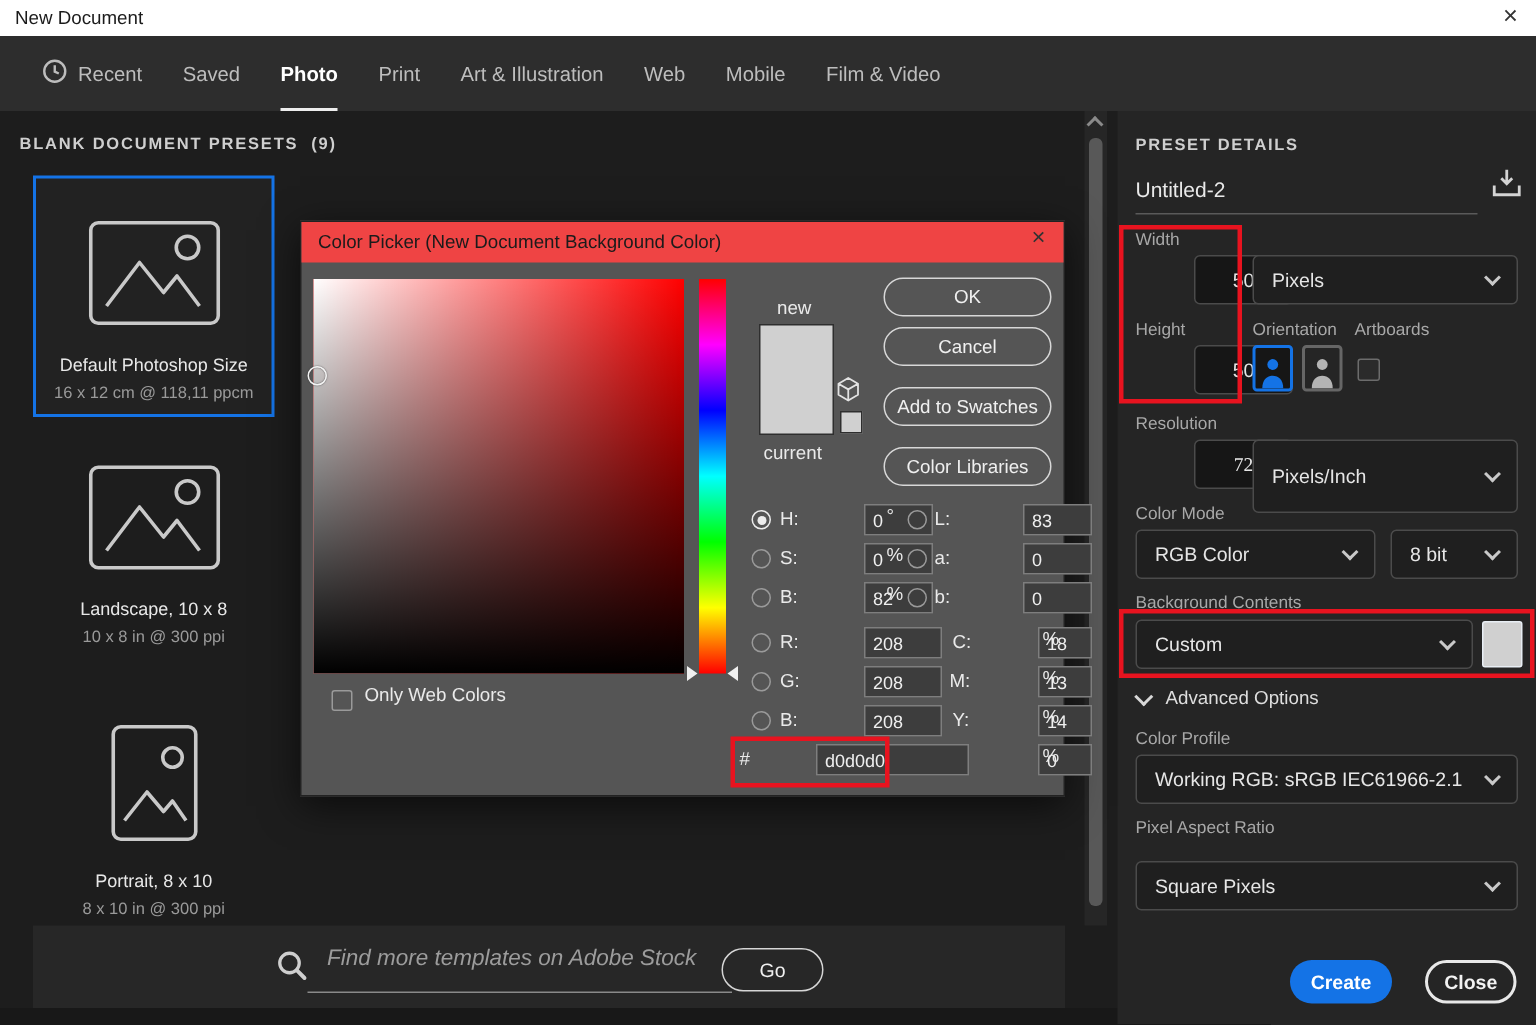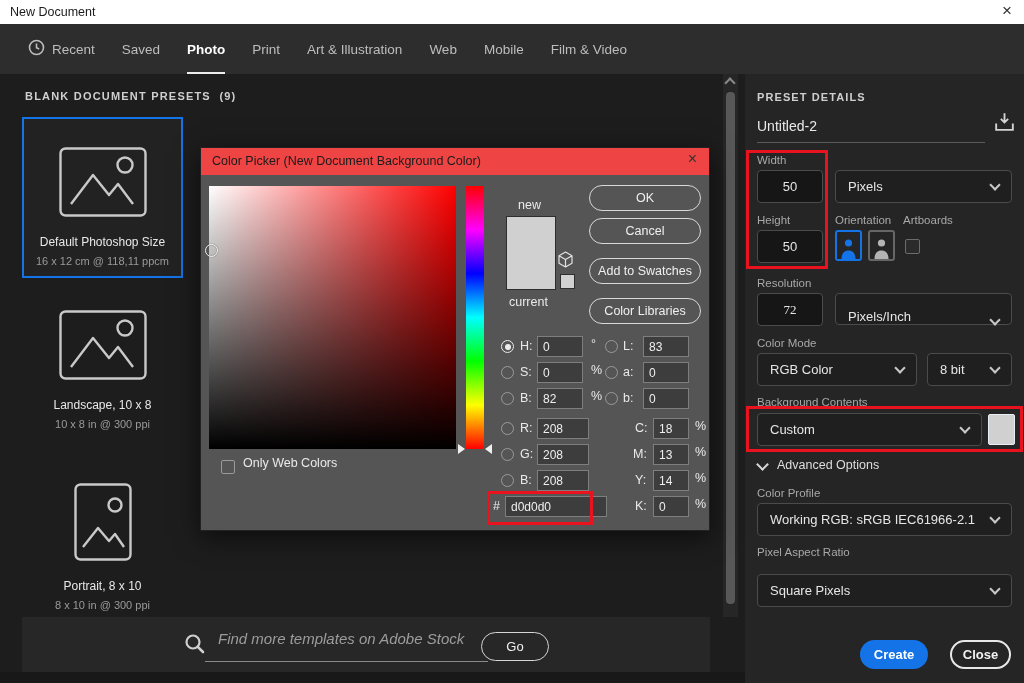--- a/index.html
+++ b/index.html
@@ -10,21 +10,21 @@
   
   .titlebar { position:absolute; left:0; top:0; width:1024px; height:24px; background:#ffffff; z-index:6; }
   .titlebar .wtitle { position:absolute; left:10px; top:5px; font-size:12.5px; color:#1b1b1b; }
   .titlebar .wclose { position:absolute; right:12px; top:1px; font-size:17px; color:#333; cursor:default; }
 
   .tabbar { position:absolute; left:0; top:24px; width:1024px; height:50px; background:#2d2d2d; display:flex; align-items:center; padding-left:28px; gap:27px; z-index:6; }
   .tab { color:#bdbdbd; font-size:13.5px; height:50px; display:flex; align-items:center; gap:7px; }
   .tab.active { color:#ffffff; font-weight:bold; border-bottom:2px solid #ededed; padding-top:2px; }
 
   
-  .presets-header { position:absolute; left:25px; top:90px; font-size:11px; letter-spacing:1.2px; color:#cfcfcf; font-weight:bold; }
+  .presets-header { position:absolute; left:13px; top:90px; font-size:11px; letter-spacing:1.2px; color:#cfcfcf; font-weight:bold; }
   .card { position:absolute; left:22px; width:161px; display:flex; flex-direction:column; align-items:center; }
   .card.sel { border:2px solid #1473e6; background:#222222; }
   .card-name { color:#e8e8e8; font-size:12px; margin-top:14px; }
   .card-details { color:#9a9a9a; font-size:11px; margin-top:6px; }
 
   
   .searchstrip { position:absolute; left:22px; top:617px; width:688px; height:55px; background:#272727; z-index:4; }
   .search-underline { position:absolute; left:183px; top:44px; width:283px; height:1px; background:#8a8a8a; }
   .search-ph { position:absolute; left:196px; top:13px; font-style:italic; font-size:15px; color:#9c9c9c; }
   .go-btn { position:absolute; left:459px; top:15px; width:68px; height:29px; border:1.5px solid #d6d6d6; border-radius:15px; color:#f0f0f0; font-size:13px; display:flex; align-items:center; justify-content:center; background:transparent; }
@@ -68,21 +68,21 @@
   .mini-swatch { position:absolute; left:359px; top:126px; width:15px; height:15px; background:#d0d0d0; border:1px solid #2e2e2e; }
   .pbtn { position:absolute; left:388px; width:112px; height:26px; border:1.5px solid #d8d8d8; border-radius:14px; background:transparent; color:#f0f0f0; font-size:12.5px; display:flex; align-items:center; justify-content:center; }
   .pf { position:absolute; background:#3d3d3d; border:1px solid #7e7e7e; color:#efefef; font-size:12px; height:21px; padding:0 5px; font-family:"Liberation Sans",sans-serif; }
   .radio { position:absolute; width:13px; height:13px; border-radius:50%; border:1.5px solid #9a9a9a; background:transparent; }
   .radio.sel { border-color:#ececec; }
   .radio.sel::after { content:""; position:absolute; inset:2.5px; border-radius:50%; background:#ececec; }
   .pcheckbox { position:absolute; left:20px; top:312px; width:14px; height:14px; border:1.5px solid #9a9a9a; border-radius:2px; background:transparent; }
 
   .redbox { position:absolute; border:3px solid #e8131f; z-index:40; pointer-events:none; }
 
-  input { outline:none; }
+  input { outline:none;margin-left:39px; }
 </style>
 </head>
 <body>
 
 <div id="app">
 
   <div class="titlebar">
     <span class="wtitle">New Document</span>
     <span class="wclose">×</span>
   </div>
@@ -211,21 +211,21 @@
     <div class="orient-btn" style="left:123px; top:156px;">
       <svg width="17" height="21" viewBox="0 0 17 21">
           <circle cx="8.5" cy="5" r="3.6" fill="#b4b4b4"></circle>
           <path d="M1.5 21 c0-6 3.2-8.5 7-8.5 s7 2.5 7 8.5 Z" fill="#b4b4b4"></path>
         </svg>
     </div>
     <div class="checkbox" style="left:160px; top:165px;"></div>
 
     <div class="lbl" style="left:12px; top:203px;">Resolution</div>
     <input class="fld" style="left: 12px; top: 219px; width: 66px; height: 33px; font-family: Liberation Serif, serif;" value="72">
-    <div class="dd" style="left:90px; top:219px; width:177px; height:32px;align-items:flex-end;">
+    <div class="dd" style="left:90px; top:219px; width:177px; height:49px;">
       <span>Pixels/Inch</span>
       <span class="chev"></span>
     </div>
 
     <div class="lbl" style="left:12px; top:263px;">Color Mode</div>
     <div class="dd" style="left:12px; top:279px; width:160px; height:33px;">
       <span>RGB Color</span>
       <span class="chev"></span>
     </div>
     <div class="dd" style="left:182px; top:279px; width:85px; height:33px;">

